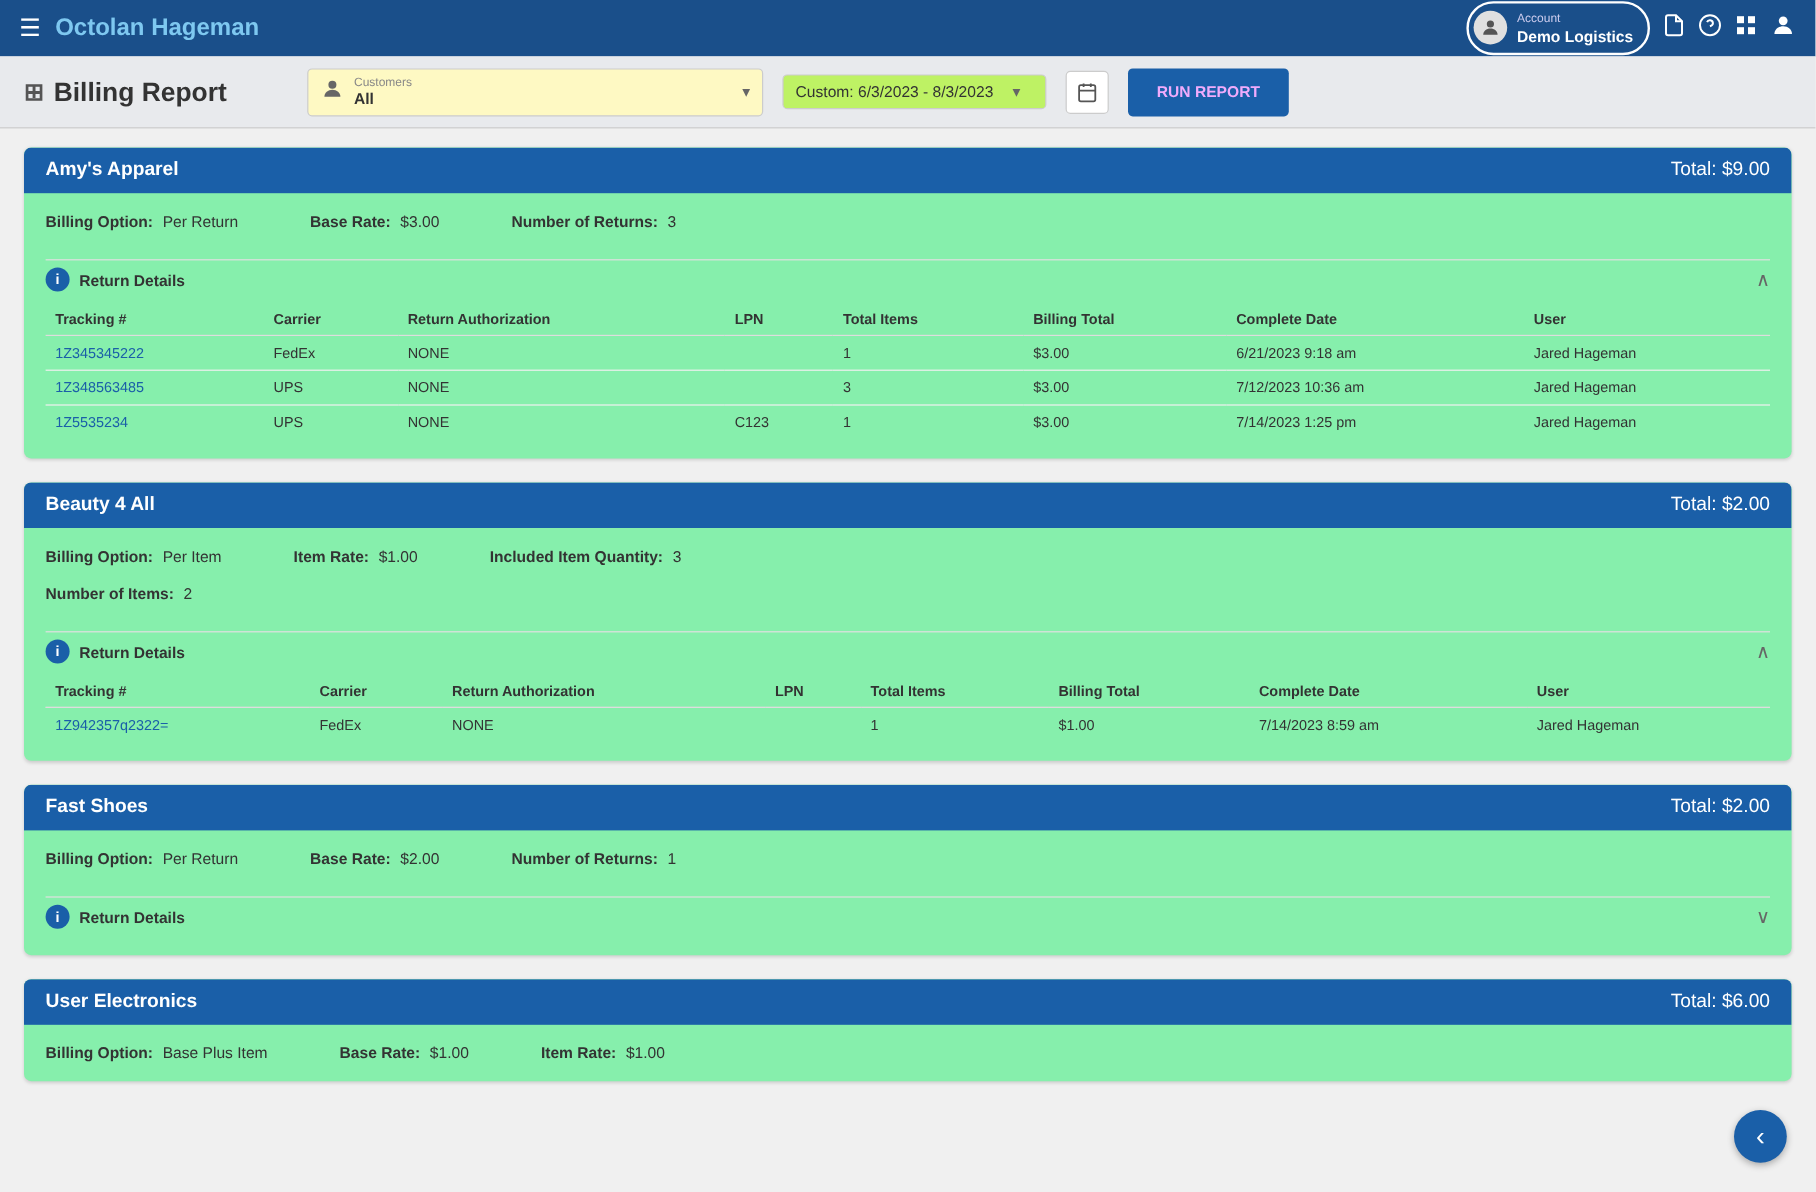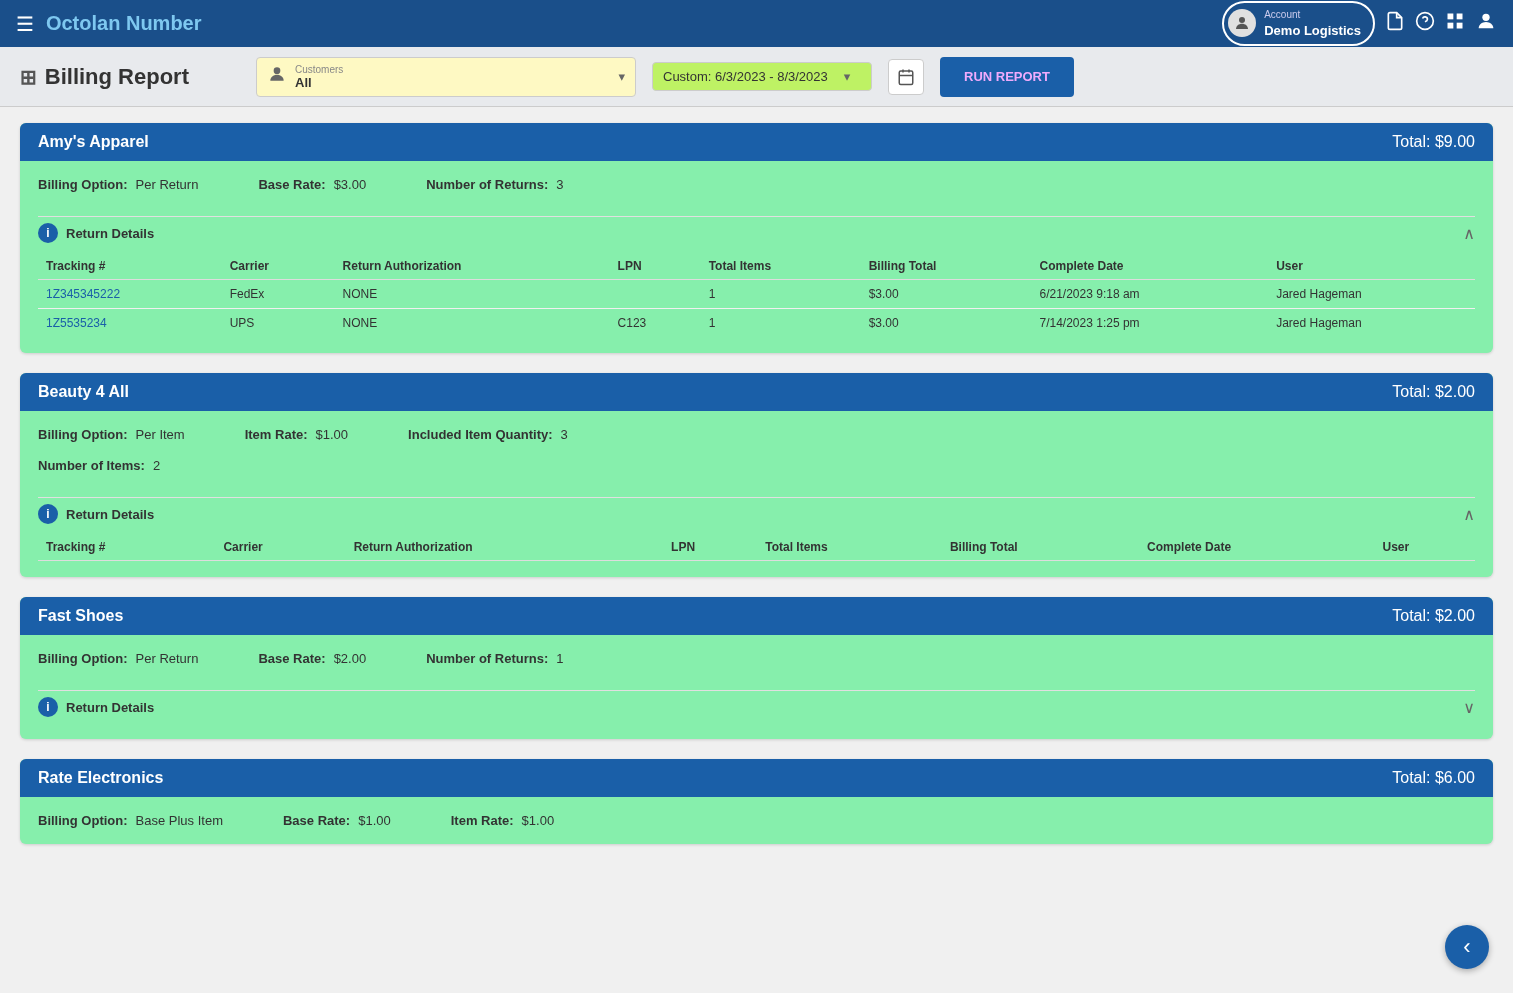--- a/index.html
+++ b/index.html
@@ -144,21 +144,21 @@
       font-size: 18px; cursor: pointer; box-shadow: 0 2px 6px rgba(0,0,0,0.3);
     }
   </style>
 </head>
 <body>
 
 <nav class="top-nav">
   <div class="top-nav-left">
     <span class="hamburger">☰</span>
     <span class="top-nav-logo">
-      <span>Octolan</span><span style="color:#7ec8f0"> Number</span>
+      <span>Octolan</span><span style="color:#7ec8f0"> Hageman</span>
     </span>
   </div>
   <div class="top-nav-right">
     <div class="account-badge">
       <div class="account-avatar">
         <svg width="18" height="18" viewBox="0 0 24 24" fill="#555">
             <circle cx="12" cy="8" r="4"></circle>
             <path d="M4 20c0-4 3.6-7 8-7s8 3 8 7"></path>
           </svg>
       </div>
@@ -277,20 +277,30 @@
             <td><a class="tracking-link">1Z345345222</a></td>
             <td>FedEx</td>
             <td>NONE</td>
             <td></td>
             <td>1</td>
             <td>$3.00</td>
             <td>6/21/2023 9:18 am</td>
             <td>Jared Hageman</td>
           </tr>
           <tr>
+            <td><a class="tracking-link">1Z348563485</a></td>
+            <td>UPS</td>
+            <td>NONE</td>
+            <td></td>
+            <td>3</td>
+            <td>$3.00</td>
+            <td>7/12/2023 10:36 am</td>
+            <td>Jared Hageman</td>
+          </tr>
+          <tr>
             <td><a class="tracking-link">1Z5535234</a></td>
             <td>UPS</td>
             <td>NONE</td>
             <td>C123</td>
             <td>1</td>
             <td>$3.00</td>
             <td>7/14/2023 1:25 pm</td>
             <td>Jared Hageman</td>
           </tr>
         </tbody>
@@ -338,20 +348,30 @@
             <th>Carrier</th>
             <th>Return Authorization</th>
             <th>LPN</th>
             <th>Total Items</th>
             <th>Billing Total</th>
             <th>Complete Date</th>
             <th>User</th>
           </tr>
         </thead>
         <tbody>
+          <tr>
+            <td><a class="tracking-link">1Z942357q2322=</a></td>
+            <td>FedEx</td>
+            <td>NONE</td>
+            <td></td>
+            <td>1</td>
+            <td>$1.00</td>
+            <td>7/14/2023 8:59 am</td>
+            <td>Jared Hageman</td>
+          </tr>
         </tbody>
       </table>
     </div>
   </div>
 
   <div class="customer-card">
     <div class="customer-card-header">
       <span class="customer-name">Fast Shoes</span>
       <span class="total">Total: $2.00</span>
     </div>
@@ -375,21 +395,21 @@
           <div class="info-icon">i</div>
           <span class="return-details-label">Return Details</span>
         </div>
         <span class="collapse-icon">∨</span>
       </div>
     </div>
   </div>
 
   <div class="customer-card">
     <div class="customer-card-header">
-      <span class="customer-name">Rate Electronics</span>
+      <span class="customer-name">User Electronics</span>
       <span class="total">Total: $6.00</span>
     </div>
     <div class="billing-info">
       <div class="billing-info-item">
         <span class="billing-info-label">Billing Option:</span>
         <span class="billing-info-value">Base Plus Item</span>
       </div>
       <div class="billing-info-item">
         <span class="billing-info-label">Base Rate:</span>
         <span class="billing-info-value">$1.00</span>

